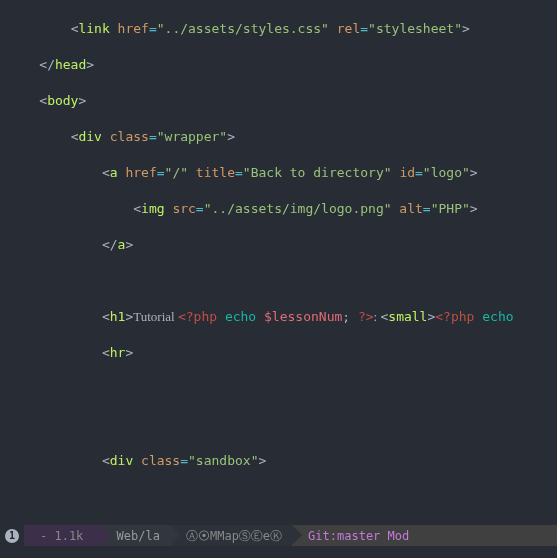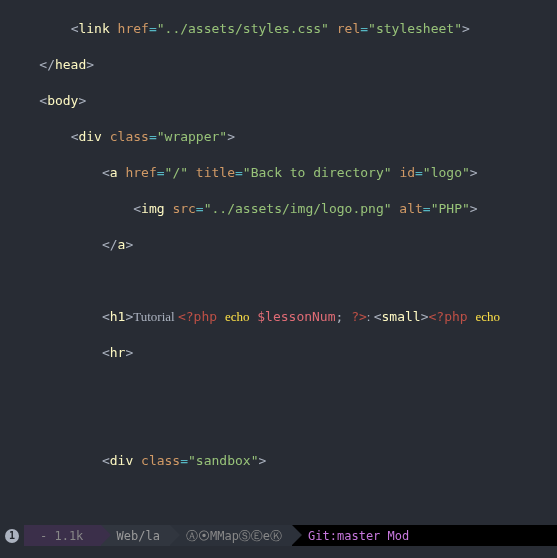--- a/index.html
+++ b/index.html
@@ -16,26 +16,26 @@
   }
   .editor {
     padding: 2px 0;
     white-space: pre;
   }
   .line {
     padding: 0 8px;
     min-height: 18px;
   }
   .angle { color: #abb2bf; }
-  .tag { color: #fef9c3; }
+  .tag { color: #bef264; }
   .attr { color: #d19a66; }
   .op { color: #56b6c2; }
   .str { color: #98c379; }
   .phpdelim { color: #be5046; }
-  .kw { color: #fde047; font-family: Liberation Serif, serif; }
+  .kw { color: #14b8a6; }
   .var { color: #e06c75; }
   .punc { color: #abb2bf; }
   .text { color: #abb2bf; font-family: Liberation Serif, serif; }
 
   .statusbar {
     position: absolute;
     left: 0;
     right: 0;
     bottom: 12px;
     height: 21px;
@@ -73,21 +73,21 @@
     width: 0; height: 0;
     border-top: 10.5px solid transparent;
     border-bottom: 10.5px solid transparent;
   }
   .seg-a { background: #3b2f4a; color: #888; }
   .seg-a .fname { color: #c678dd; }
   .seg-b { background: #31363f; color: #999; }
   .seg-b::before { border-left: 10px solid #3b2f4a; }
   .seg-c { background: #2c313a; color: #888; }
   .seg-c::before { border-left: 10px solid #31363f; }
-  .seg-d { background: #000000; color: #c678dd; }
+  .seg-d { background: #404040; color: #c678dd; }
   .seg-d::before { border-left: 10px solid #2c313a; }
   .below {
     position: absolute;
     left: 0; right: 0; bottom: 0; height: 12px;
     background: #282c34;
   }
 </style>
 </head>
 <body>
 

